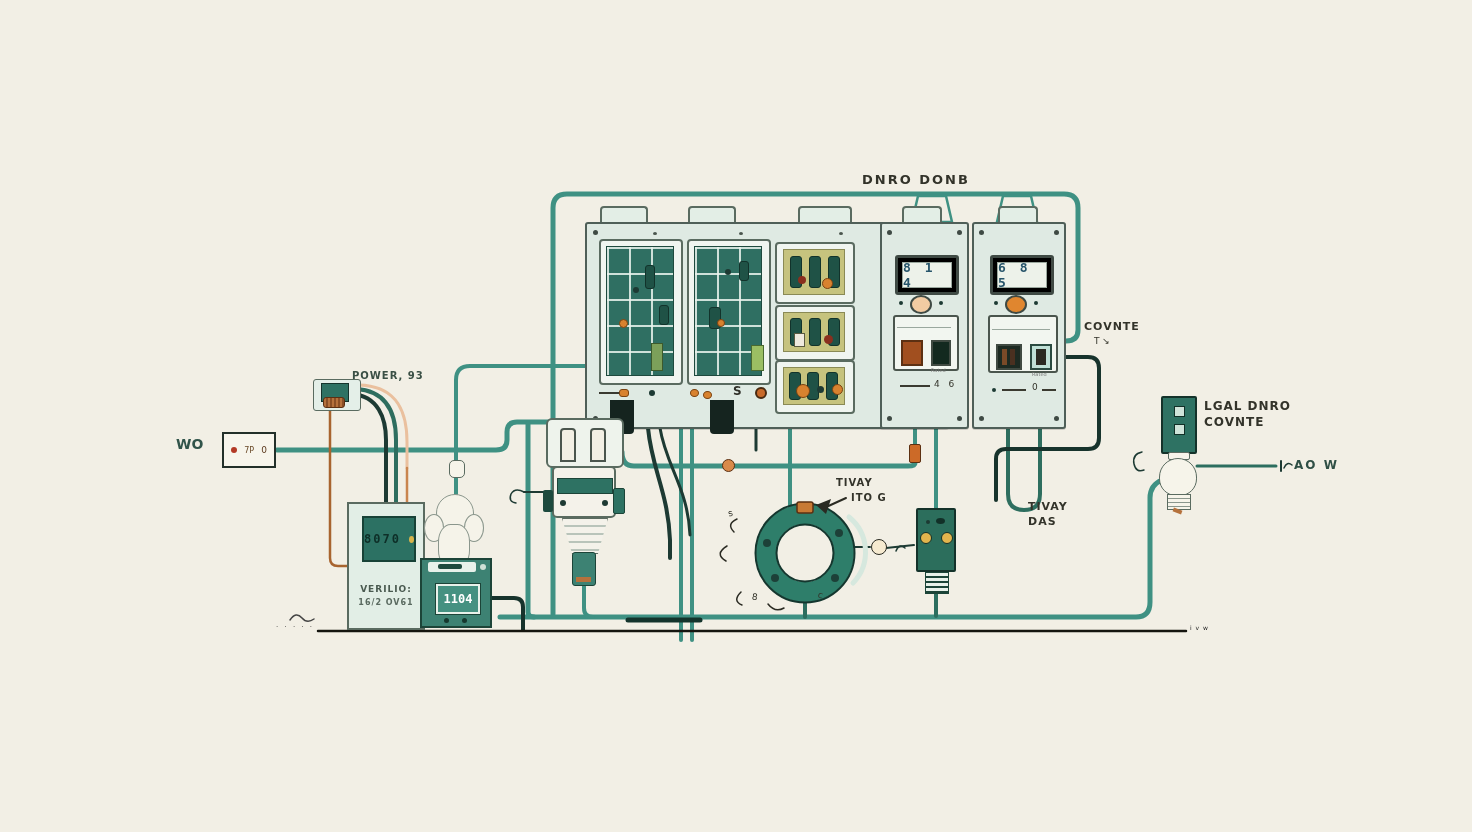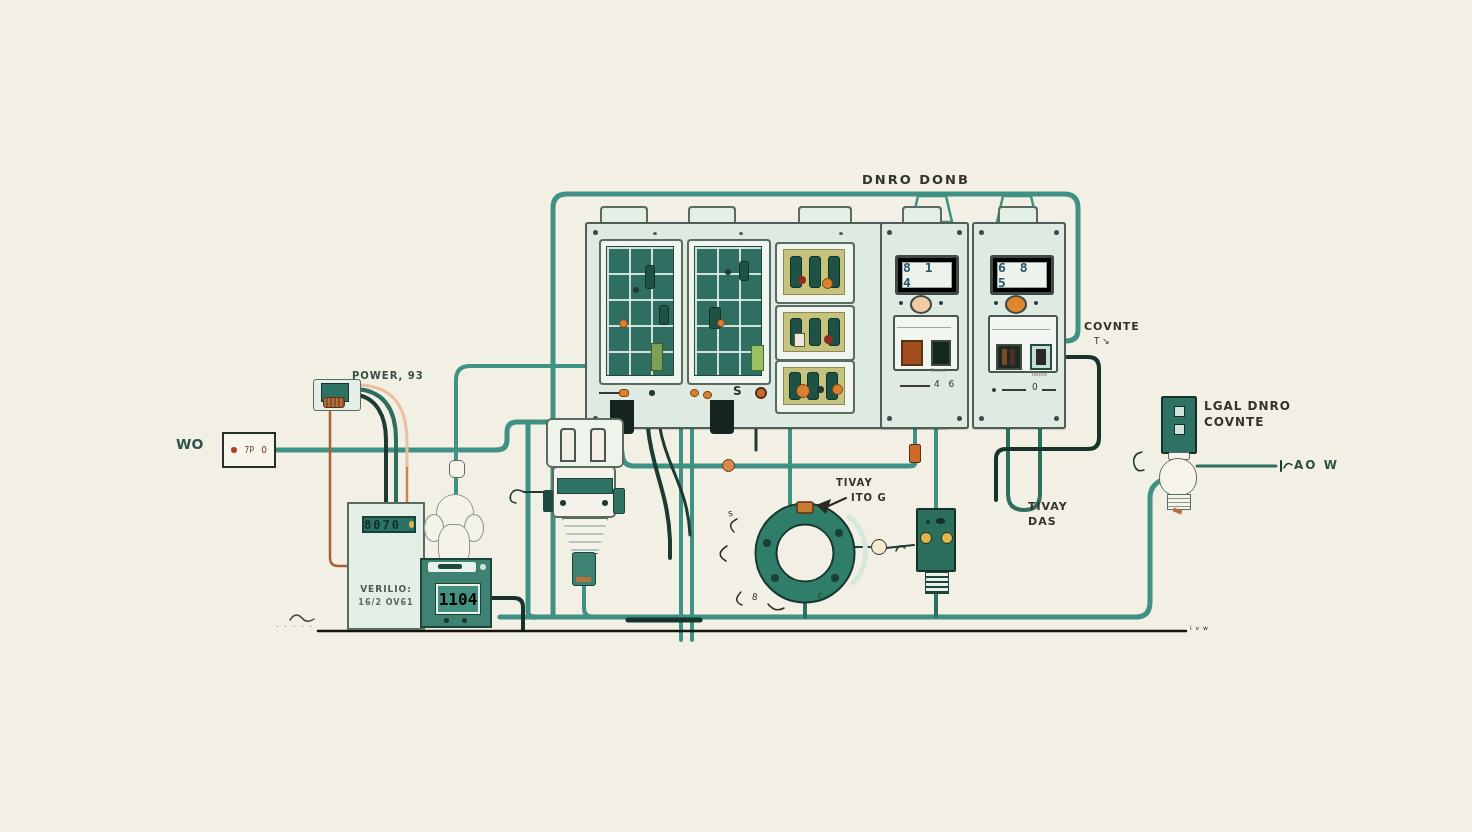--- a/index.html
+++ b/index.html
@@ -250,42 +250,42 @@
 
   <div class="lbl" style="left:352px;top:370px;font-size:10px;letter-spacing:1px;color:#3a4f45;">POWER, 93</div>
   <div class="abs" style="left:313px;top:379px;width:46px;height:30px;background:#e4efe8;border:1px solid #5a6b60;border-radius:3px;">
     <div class="abs" style="left:7px;top:3px;width:26px;height:17px;background:#2e7263;border:1px solid #15342c;"></div>
     <div class="abs" style="left:9px;top:17px;width:20px;height:9px;border-radius:3px;background:repeating-linear-gradient(90deg,#b5713c 0 2px,#8a4f26 2px 4px);border:1px solid #5c3012;"></div>
   </div>
 
   <div class="abs" style="left:449px;top:460px;width:14px;height:16px;background:#f6f4ea;border:1.5px solid #5a6b60;border-radius:5px;"></div>
 
   <div class="abs" style="left:347px;top:502px;width:78px;height:128px;background:#e2eee6;border:2px solid #5a6b60;box-sizing:border-box;">
-    <div class="abs" style="left:13px;top:12px;width:54px;height:17px;background:#2c7163;border:2px solid #174237;box-sizing:border-box;display:flex;align-items:center;justify-content:center;gap:8px;">
+    <div class="abs" style="left:13px;top:12px;width:54px;height:46px;background:#2c7163;border:2px solid #174237;box-sizing:border-box;display:flex;align-items:center;justify-content:center;gap:8px;">
       <span class="microtext" style="position:static;font-family:'DejaVu Sans Mono',monospace;font-size:12px;font-weight:bold;color:#0e2f28;letter-spacing:2px;">8070</span>
       <span style="width:7px;height:7px;border-radius:50%;background:#d8b44a;display:inline-block;"></span>
     </div>
     <div class="microtext" style="left:0;top:80px;width:74px;text-align:center;font-size:9px;font-weight:bold;color:#4a5a50;letter-spacing:1px;">VERILIO:</div>
     <div class="microtext" style="left:0;top:94px;width:74px;text-align:center;font-size:8px;font-weight:bold;color:#5a6a60;letter-spacing:1px;">16/2 OV61</div>
   </div>
 
   <div class="abs" style="left:420px;top:490px;width:70px;height:78px;">
     <div class="abs" style="left:16px;top:4px;width:36px;height:36px;border-radius:50%;background:#f5f3e9;border:1.5px solid #8a968c;"></div>
     <div class="abs" style="left:4px;top:24px;width:18px;height:26px;border-radius:50%;background:#f5f3e9;border:1.5px solid #8a968c;"></div>
     <div class="abs" style="left:44px;top:24px;width:18px;height:26px;border-radius:50%;background:#f5f3e9;border:1.5px solid #8a968c;"></div>
     <div class="abs" style="left:18px;top:34px;width:30px;height:42px;border-radius:40%;background:#f5f3e9;border:1.5px solid #8a968c;"></div>
   </div>
 
   <div class="abs" style="left:420px;top:558px;width:72px;height:70px;background:#3d8273;border:2px solid #1c4438;box-sizing:border-box;">
     <div class="abs" style="left:6px;top:2px;width:48px;height:10px;background:#e8f1ea;border-radius:2px;">
       <div class="abs" style="left:10px;top:2px;width:24px;height:5px;background:#1e4a3e;border-radius:2px;"></div>
     </div>
     <div class="abs" style="left:58px;top:4px;width:6px;height:6px;border-radius:50%;background:#cfe0d6;"></div>
     <div class="abs" style="left:14px;top:24px;width:44px;height:30px;background:#459181;border:2px solid #e8f1ea;outline:1px solid #1c4438;box-sizing:border-box;display:flex;align-items:center;justify-content:center;">
-      <span class="microtext" style="position:static;font-family:'DejaVu Sans Mono',monospace;font-size:16px;font-weight:bold;color:#000000;">1104</span>
+      <span class="microtext" style="position:static;font-family:'DejaVu Sans Mono',monospace;font-size:12px;font-weight:bold;color:#ffffff;">1104</span>
     </div>
     <div class="abs" style="left:22px;top:58px;width:5px;height:5px;border-radius:50%;background:#16382e;"></div>
     <div class="abs" style="left:40px;top:58px;width:5px;height:5px;border-radius:50%;background:#16382e;"></div>
   </div>
 
   <div class="abs" style="left:546px;top:418px;width:78px;height:50px;background:#eef3ec;border:2px solid #5a6b60;border-radius:6px;box-sizing:border-box;">
     <div class="abs" style="left:12px;top:8px;width:16px;height:34px;background:#f2efe4;border:2px solid #4a554d;border-radius:4px 4px 0 0;box-sizing:border-box;"></div>
     <div class="abs" style="left:42px;top:8px;width:16px;height:34px;background:#f2efe4;border:2px solid #4a554d;border-radius:4px 4px 0 0;box-sizing:border-box;"></div>
   </div>
   <div class="abs" style="left:552px;top:466px;width:64px;height:52px;background:#f4f2ea;border:2px solid #5a6b60;border-radius:5px;box-sizing:border-box;">

